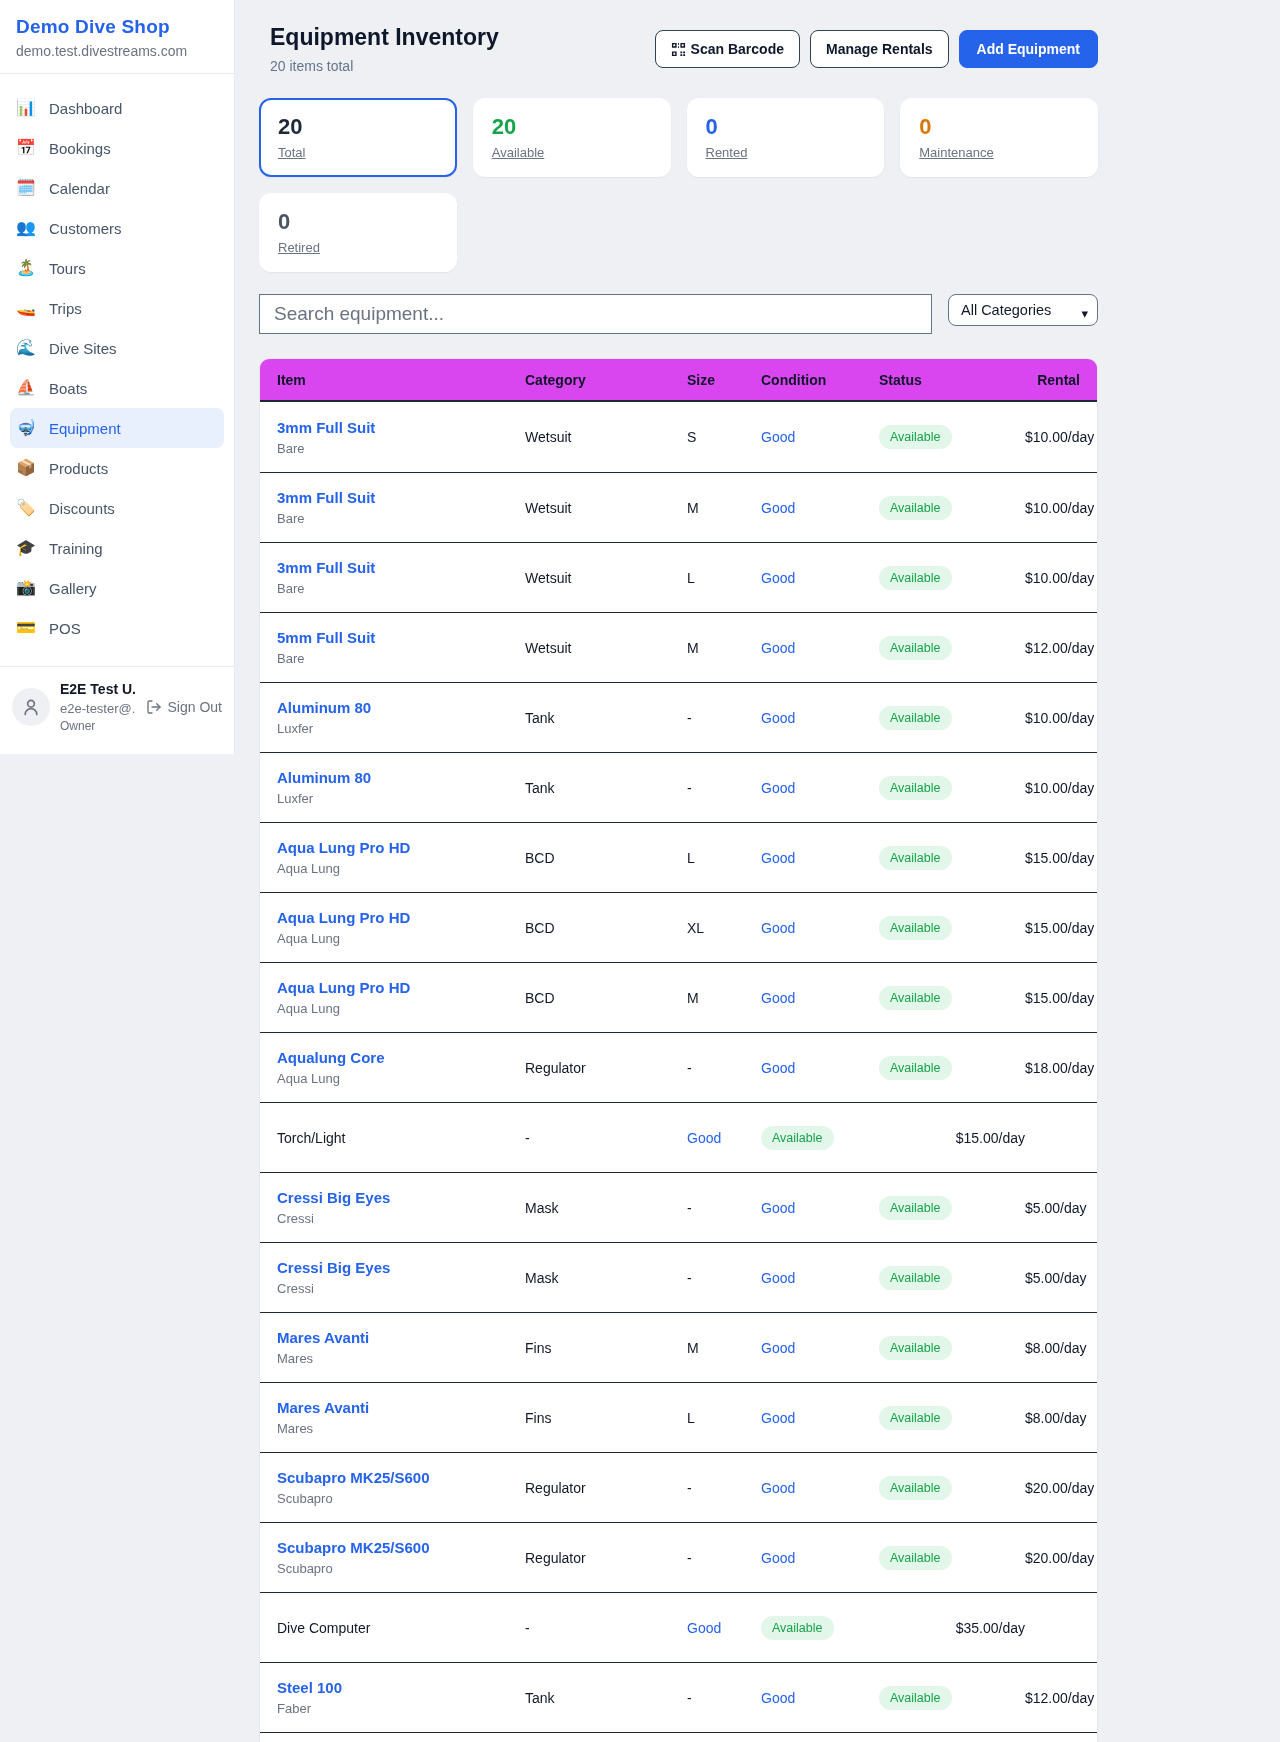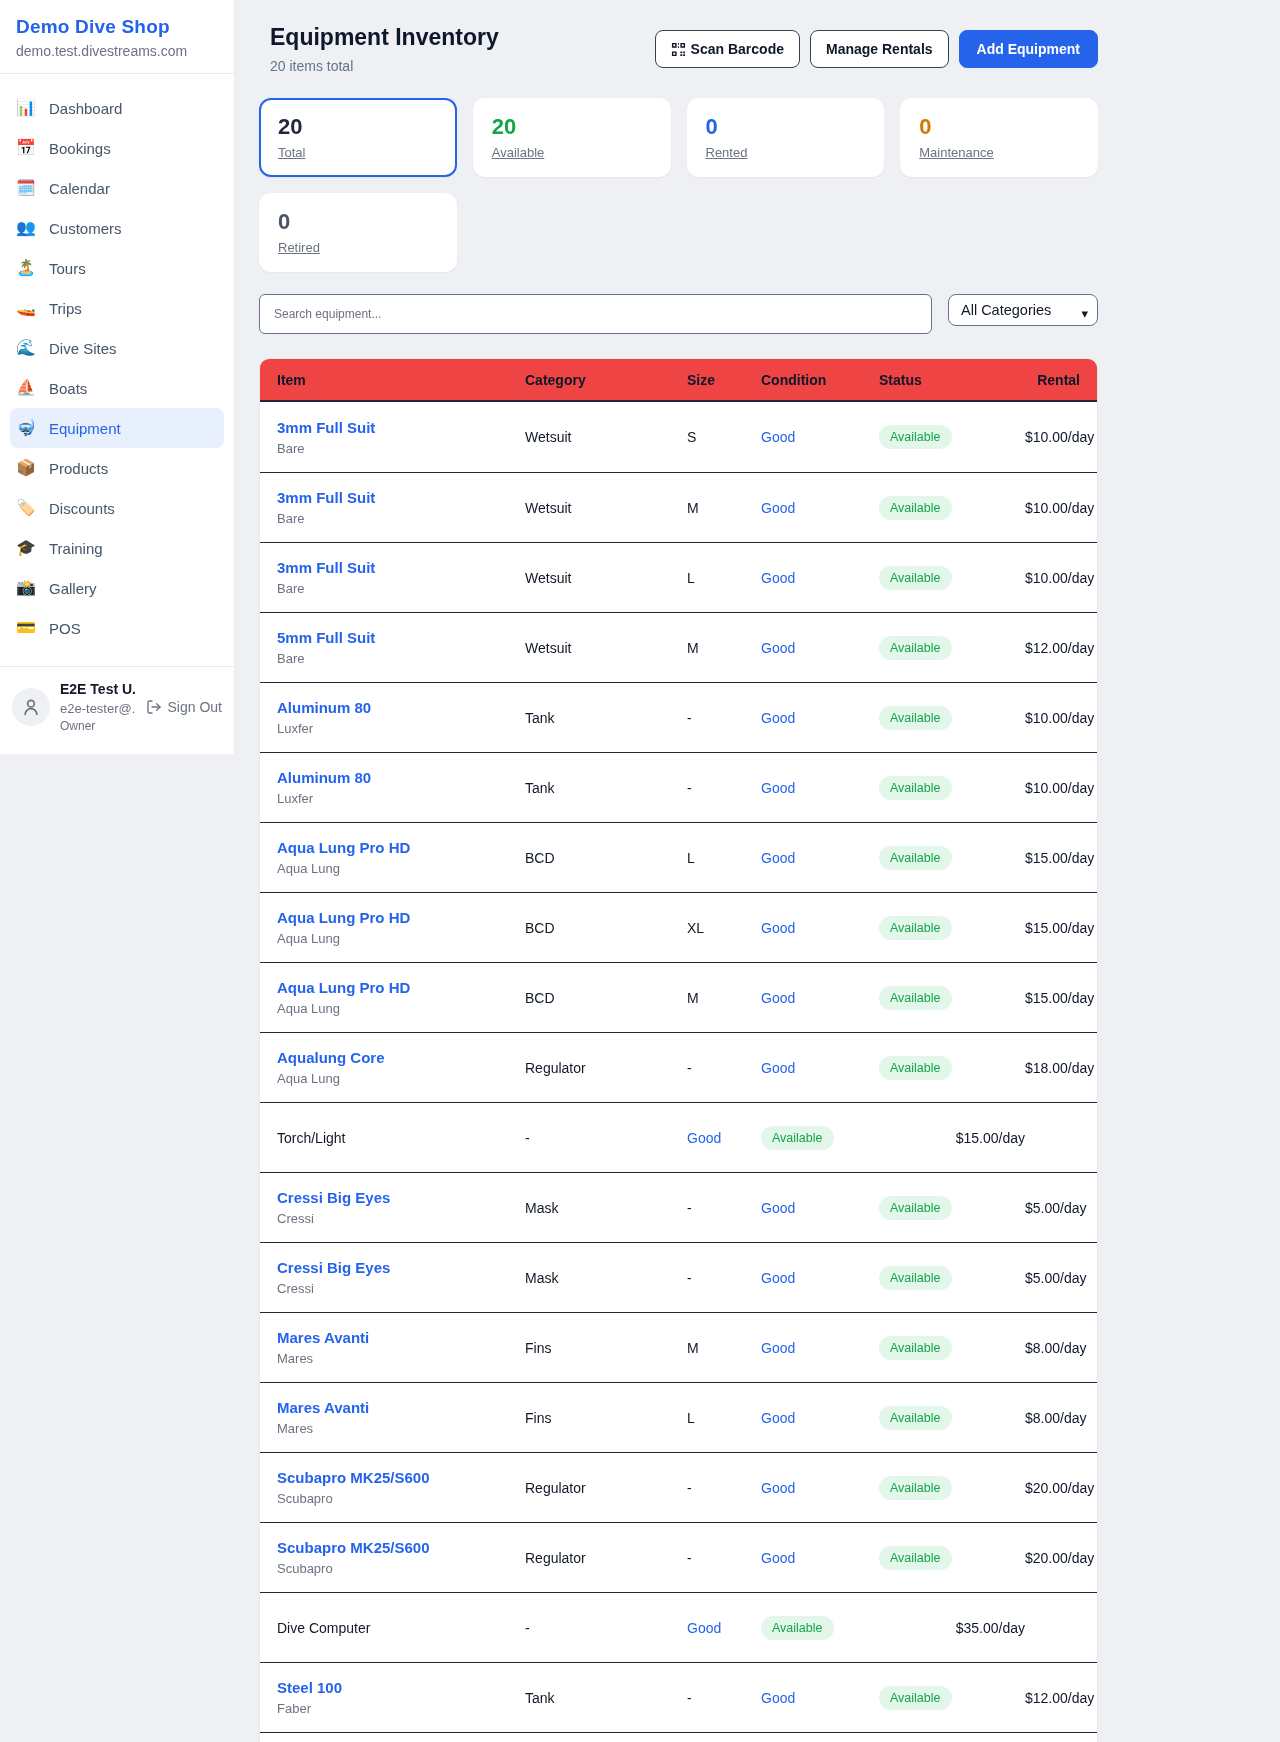--- a/index.html
+++ b/index.html
@@ -44,36 +44,36 @@
   
   .stats { display:grid; grid-template-columns:repeat(4,1fr); gap:16px; margin-top:24px; }
   .stat-card { background:#fff; border-radius:12px; padding:15px 17px; border:2px solid transparent;
                box-shadow:0 1px 2px rgba(16,24,40,.05); cursor:pointer; }
   .stat-card.active { border-color:#2563eb; }
   .stat-value { font-size:22px; font-weight:700; line-height:1.1; }
   .stat-label { font-size:13px; color:#6b7280; margin-top:6px;text-decoration:underline; }
 
   
   .filters { display:flex; gap:16px; margin-top:22px; }
-  .search { flex:1; height:40px; border:1px solid #64748b; border-radius:6px; background:#fff;
-            padding:0 14px; font-size:12px; color:#111827; font-family:inherit; }
+  .search { flex:1; height:40px; border:1px solid #64748b; border-radius:0; background:#fff;
+            padding:0 14px; font-size:19px; color:#111827; font-family:inherit; }
   .search::placeholder { color:#6b7280; }
   .select-wrap { position:relative; width:150px; }
   .select-wrap::after { content:"▾"; position:absolute; right:10px; top:50%;
                         transform:translateY(-52%); color:#111827; font-size:13px; pointer-events:none; }
   .select-wrap select { width:100%; height:32px; appearance:none; -webkit-appearance:none;
             border:1px solid #64748b; border-radius:8px; background:#fff; padding:0 26px 0 12px;
             font-size:14.5px; color:#111827; font-family:inherit; cursor:pointer; }
 
   
   .table-card { margin-top:24px; background:#fff; border:1px solid #e5e7eb; border-radius:10px;
                 overflow:hidden; }
   .t-head, .t-row { display:grid; grid-template-columns:248px 162px 74px 118px 146px 1fr;
                     align-items:center; padding:0 17px; }
-  .t-head { height:43px; background:#ef4444; border-bottom:2px solid #1f2937;
+  .t-head { height:43px; background:#d946ef; border-bottom:2px solid #1f2937;
             font-size:14px; font-weight:600; color:#0f172a; }
   .th-rental { text-align:right; }
   .t-row { min-height:70px; padding-top:12px; padding-bottom:12px; }
   .t-row + .t-row { border-top:1px solid #1f2937; }
   .item-link { color:#2563eb; font-size:15px; font-weight:600; text-decoration:none; cursor:pointer; }
   .item-brand { color:#6b7280; font-size:13px; margin-top:4px; }
   .cell { font-size:14px; color:#111827; }
   .cond-link { color:#2563eb; font-size:14px; text-decoration:none; cursor:pointer; }
   .pill { display:inline-block; background:#e3f6ea; color:#16a34a; font-size:12.5px;
           padding:5px 11px; border-radius:999px; }

